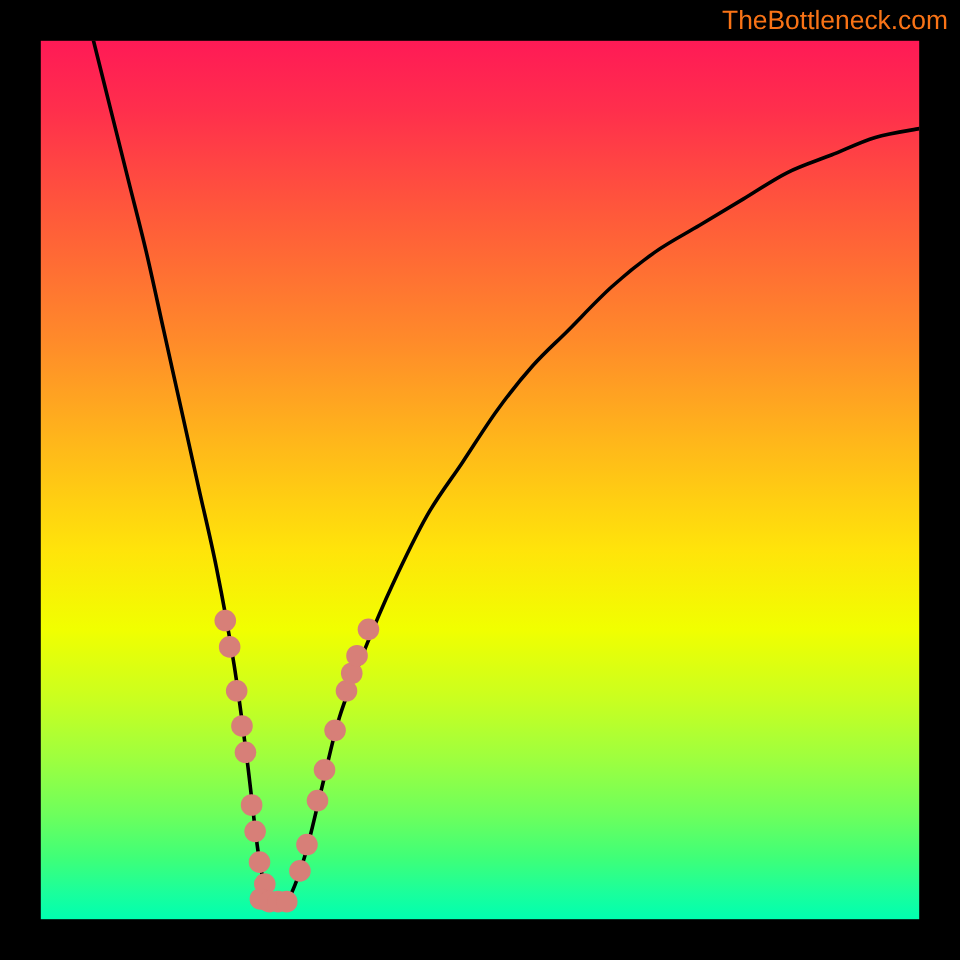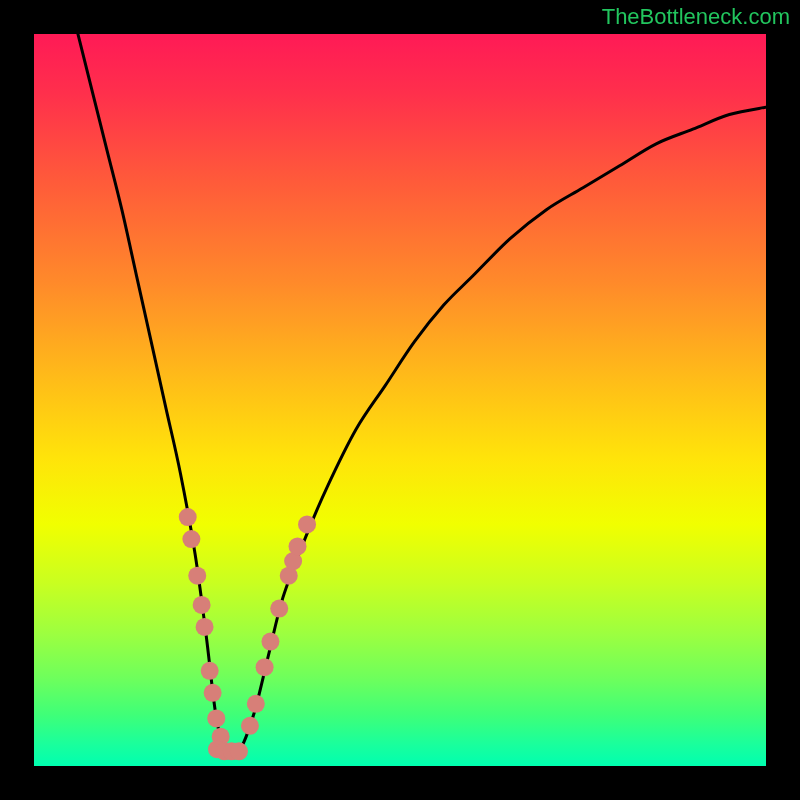--- a/index.html
+++ b/index.html
@@ -39,21 +39,21 @@
       #6eff5c 88%,
       #3fff78 93%,
       #1aff9c 97%,
       #00ffb0 100%
     );
   }
   .watermark {
     position: absolute;
     top: 4px;
     right: 10px;
-    color: #22c55e;
+    color: #f97316;
     font-size: 22px;
     font-weight: 400;
     letter-spacing: 0px;
     z-index: 10;
   }
   svg {
     position: absolute;
     left: 0;
     top: 0;
   }

